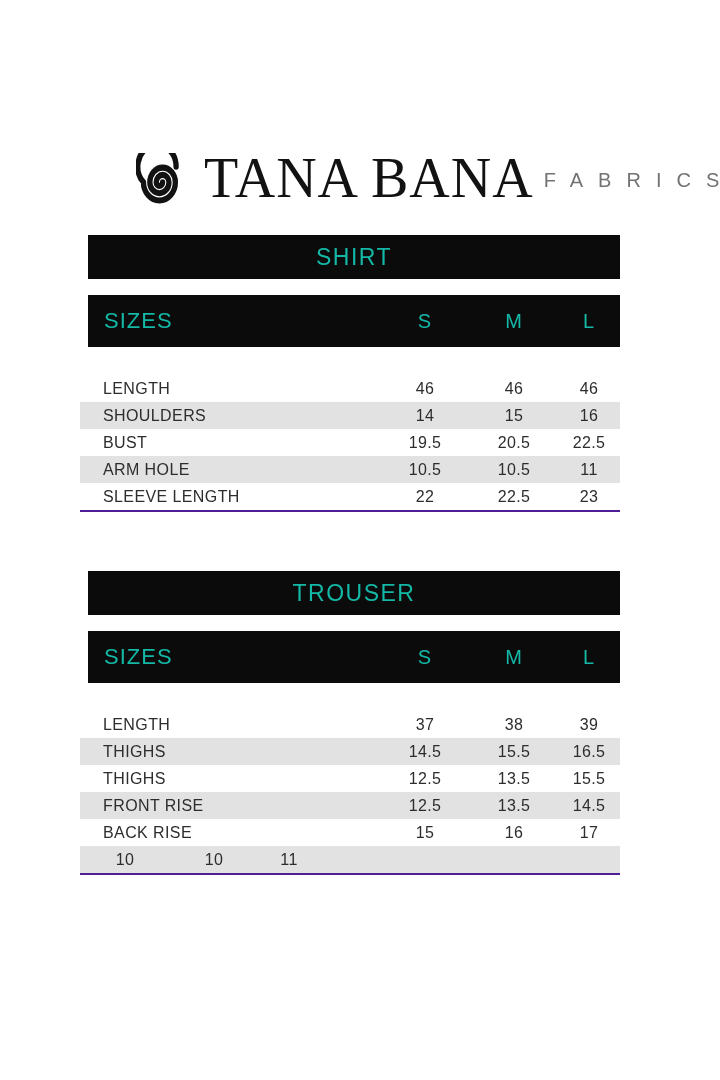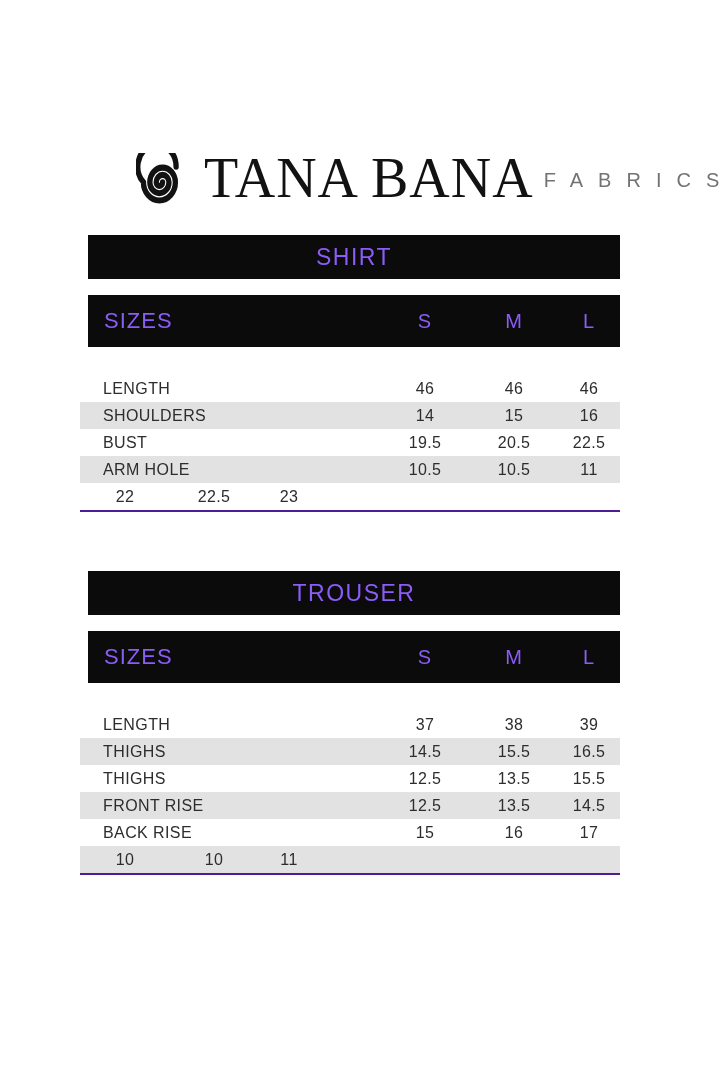--- a/index.html
+++ b/index.html
@@ -10,21 +10,21 @@
   
   .brand { margin:150px 0 0 136px; display:flex; align-items:flex-start; }
   .logo-icon { width:50px; height:56px; margin-top:3px; flex:0 0 auto; }
   .brand-text { display:flex; flex-direction:row; align-items:center; margin-left:18px; }
   .brand-name { font-family:"Liberation Serif", serif; font-size:56px; line-height:1.0;
                 color:#121212; letter-spacing:1px; white-space:nowrap; }
   .brand-sub  { font-size:20px; color:#737373; letter-spacing:15px; text-indent:10px;
                 margin-top:5px; font-weight:500; white-space:nowrap; }
 
   
-  .bar { background:#0b0b0b; color:#8b5cf6; display:flex; align-items:center;
+  .bar { background:#0b0b0b; color:#14b8a6; display:flex; align-items:center;
          margin-left:88px; width:532px; }
   .title-bar { height:44px; justify-content:center; font-size:23px;
                letter-spacing:1.5px; font-weight:500; }
   .sizes-bar { height:52px; font-size:22px; letter-spacing:1px; font-weight:500; }
   .sizes-bar .sizes-label { flex:1 1 auto; padding-left:16px; }
   .c-s { width:90px; text-align:center; }
   .c-m { width:88px; text-align:center; }
   .c-l { width:62px; text-align:center; }
   .sizes-bar .c-s, .sizes-bar .c-m, .sizes-bar .c-l { font-size:20px; }
 
@@ -83,20 +83,21 @@
         <span class="c-m">20.5</span>
         <span class="c-l">22.5</span>
       </div>
       <div class="row">
         <span class="m-label">ARM HOLE</span>
         <span class="c-s">10.5</span>
         <span class="c-m">10.5</span>
         <span class="c-l">11</span>
       </div>
       <div class="row">
+        <span class="m-label">SLEEVE LENGTH</span>
         <span class="c-s">22</span>
         <span class="c-m">22.5</span>
         <span class="c-l">23</span>
       </div>
     </div>
   </section>
 
   <section class="sec-trouser">
     <div class="bar title-bar">
       <span>TROUSER</span>

